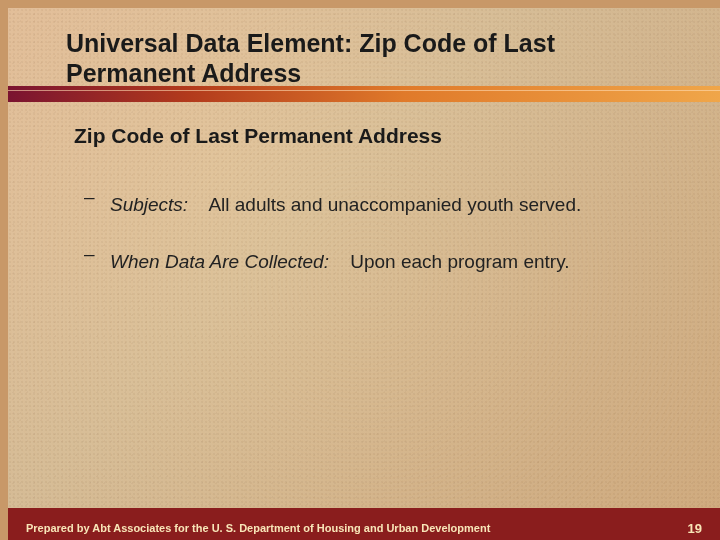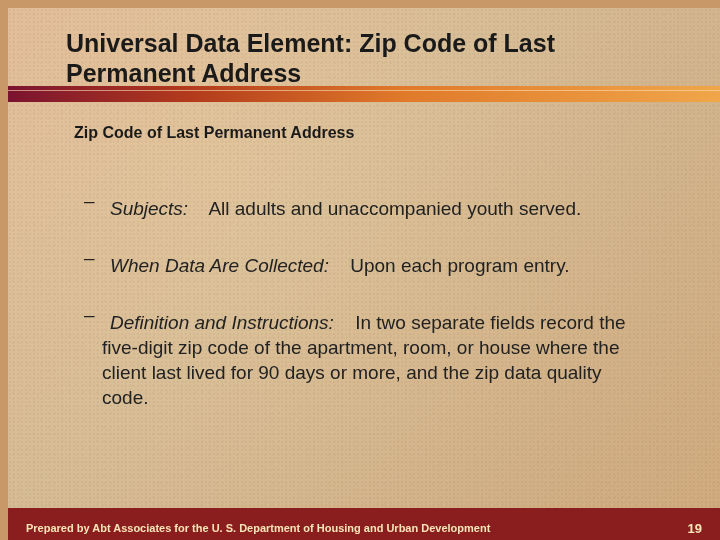--- a/index.html
+++ b/index.html
@@ -51,24 +51,24 @@
     background: rgba(255,220,180,0.6);
   }
   .body {
     position: absolute;
     top: 100px;
     left: 50px;
     right: 50px;
     color: #222;
   }
   .subhead {
-    font-size: 16px;
+    font-size: 21px;
     font-weight: bold;
     color: #1a1a1a;
-    margin-bottom: 30px;
+    margin-bottom: 20px;
   }
   .bullets { list-style: none; padding-left: 18px; }
   .bullets li {
     position: relative;
     font-size: 19px;
     line-height: 1.32;
     margin-bottom: 16px;
     padding-left: 18px;
     color: #222;
   }
@@ -107,23 +107,20 @@
 
   <div class="body">
     <div class="subhead">Zip Code of Last Permanent Address</div>
     <ul class="bullets">
       <li>
         <span class="lbl">Subjects:</span><span>  All adults and unaccompanied youth served.</span>
       </li>
       <li>
         <span class="lbl">When Data Are Collected:</span><span> Upon each program entry.</span>
       </li>
-      <li>
-        <span class="lbl">Definition and Instructions:</span><span> In two separate fields record the five-digit zip code of the apartment, room, or house where the client last lived for 90 days or more, and the zip data quality code.</span>
-      </li>
     </ul>
   </div>
 
   <div class="footer">
     <span>Prepared by Abt Associates for the U. S. Department of Housing and Urban Development</span>
     <span class="pg">19</span>
   </div>
 </div>
 
 </body></html>

